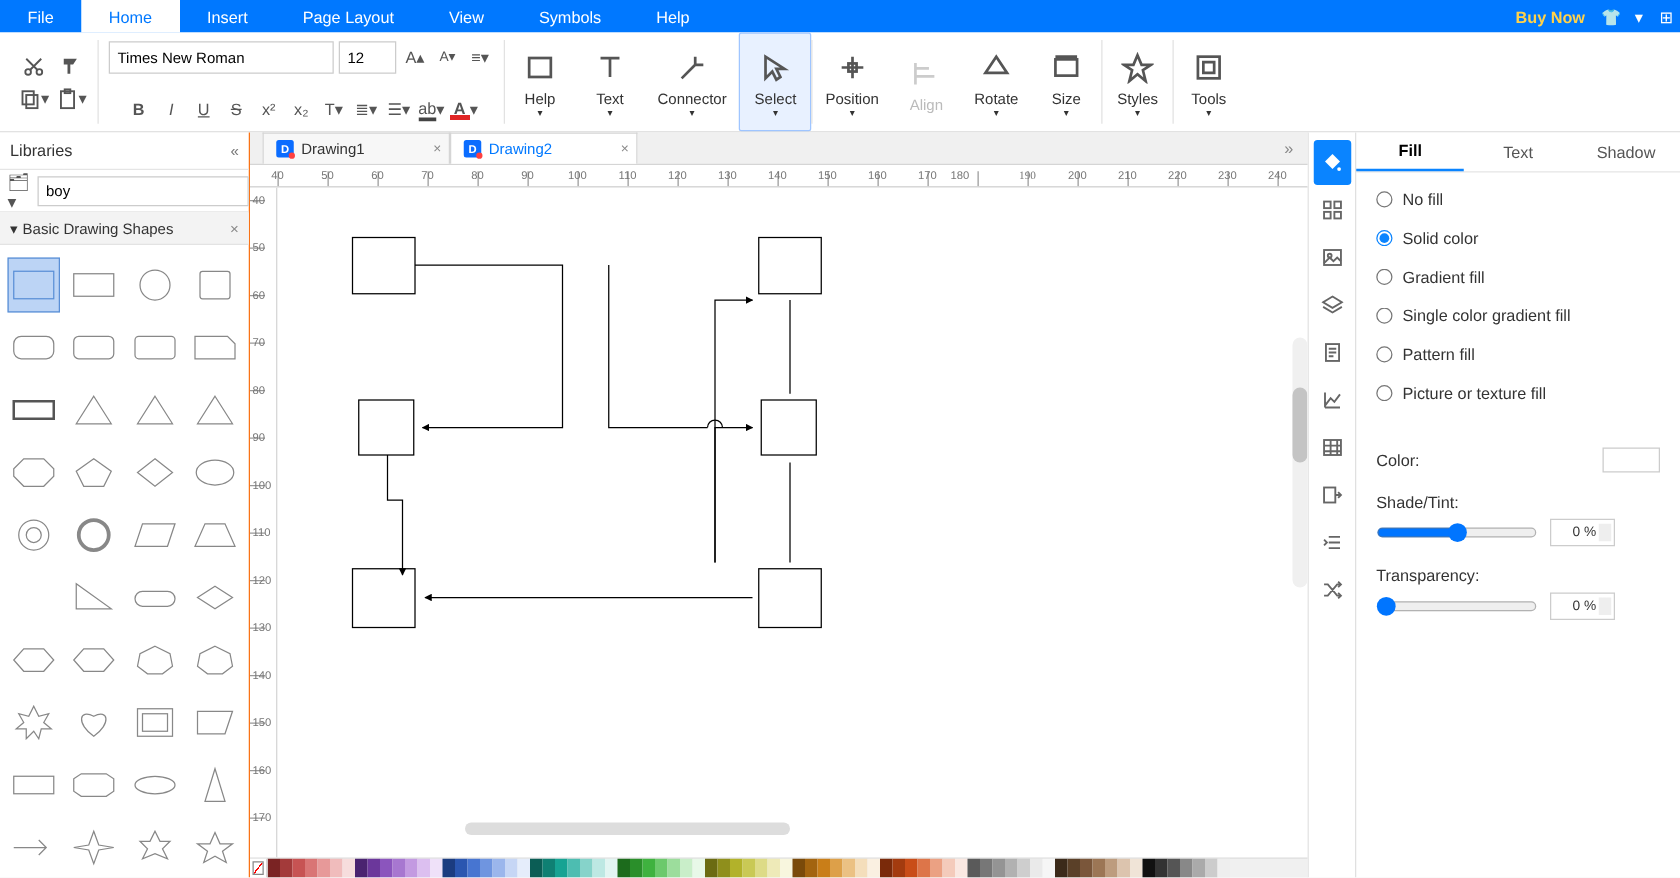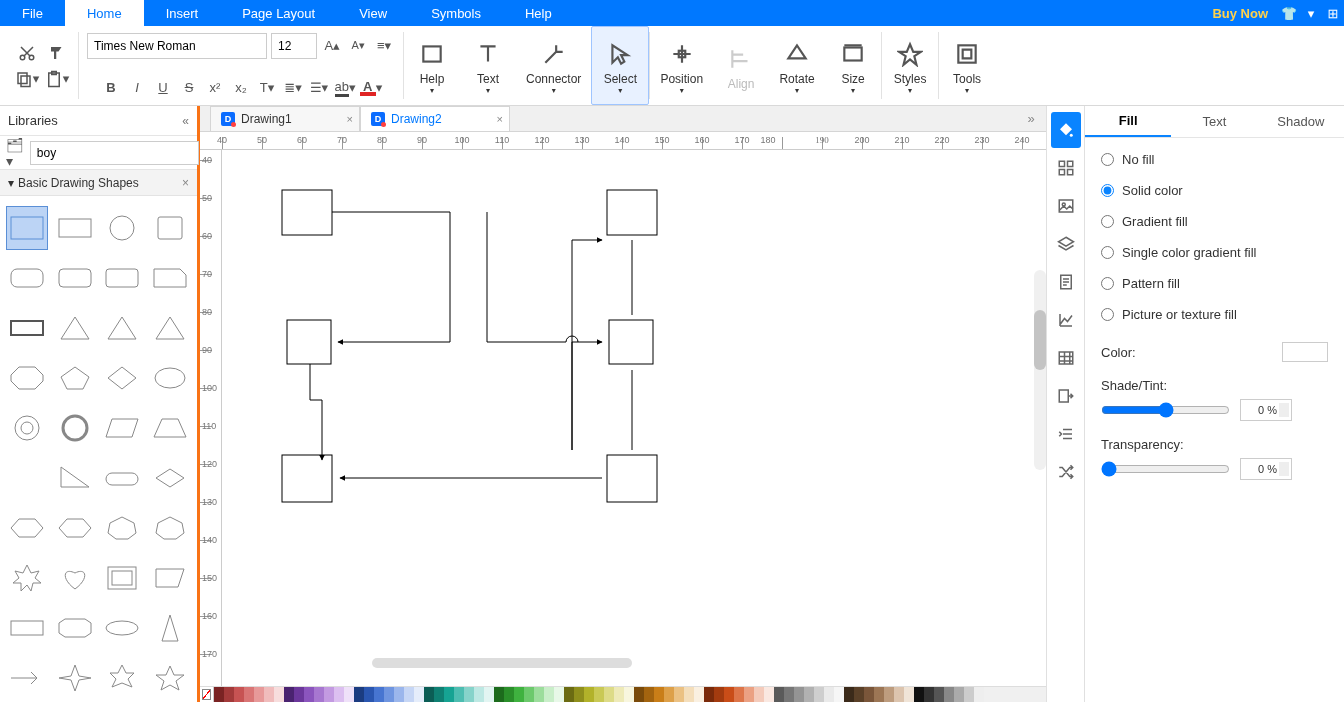--- a/index.html
+++ b/index.html
@@ -25,21 +25,21 @@
 .ribbon .bigbtn.active { background: #e8f1ff; border: 1px solid #9fc5ff; border-radius: 2px; }
 .ribbon .bigbtn .big-icon { height: 36px; width: 36px; display: flex; align-items: center; justify-content: center; color: #555; }
 .ribbon .bigbtn span { font-size: 12px; }
 .ribbon .disabled { color: #bbb; }
 .font-color-bar { height: 4px; width: 16px; background: #e02424; margin-top: -2px; }
 
 
 .main { display: flex; height: calc(702px - 26px - 80px); }
 
 
-.left-panel { width: 200px; border-right: 3px solid #f97316; display: flex; flex-direction: column; background: #fff; }
+.left-panel { width: 200px; border-right: 1px solid #f97316; display: flex; flex-direction: column; background: #fff; }
 .lp-header { height: 30px; display: flex; align-items: center; justify-content: space-between; padding: 0 8px; border-bottom: 1px solid #e5e5e5; font-size: 13px; color: #333; }
 .lp-header .collapse-icon { color: #777; cursor: pointer; font-size: 12px; }
 .lp-search { height: 34px; display: flex; align-items: center; gap: 6px; padding: 4px 6px; border-bottom: 1px solid #e5e5e5; }
 .lp-search .lib-icon { width: 18px; color: #555; font-size: 14px; }
 .lp-search input { flex: 1; height: 24px; border: 1px solid #ccc; padding: 0 6px; font-size: 12px; }
 .lp-search .search-ic { width: 18px; color: #555; cursor: pointer; }
 .lp-search .arrows { width: 16px; display: flex; flex-direction: column; color: #888; font-size: 8px; line-height: 8px; cursor: pointer; }
 .lp-cat { height: 26px; display: flex; align-items: center; justify-content: space-between; padding: 0 8px; background: #f3f3f3; border-bottom: 1px solid #e3e3e3; font-size: 12px; }
 .lp-cat .close-x { color: #888; cursor: pointer; }
 .shape-grid { flex: 1; overflow-y: auto; padding: 10px 6px; display: grid; grid-template-columns: repeat(4, 1fr); grid-auto-rows: 44px; gap: 6px; }
@@ -804,21 +804,21 @@
         </label>
       <label class="radio">
           <input type="radio" name="fill" style=""> 
           <span>Pattern fill</span>
         </label>
       <label class="radio">
           <input type="radio" name="fill" style=""> 
           <span>Picture or texture fill</span>
         </label>
 
-      <div class="rp-row" style="margin-top:4px;gap:35px;">
+      <div class="rp-row" style="margin-top:20px;gap:35px;">
         <span>Color:</span>
         <div class="swatch"></div>
       </div>
 
       <div>
         <div style="margin-bottom:6px;">Shade/Tint:</div>
         <div class="slider-wrap">
           <input type="range" min="0" max="100" value="50" style="">
           <div class="spin">0 %</div>
         </div>

